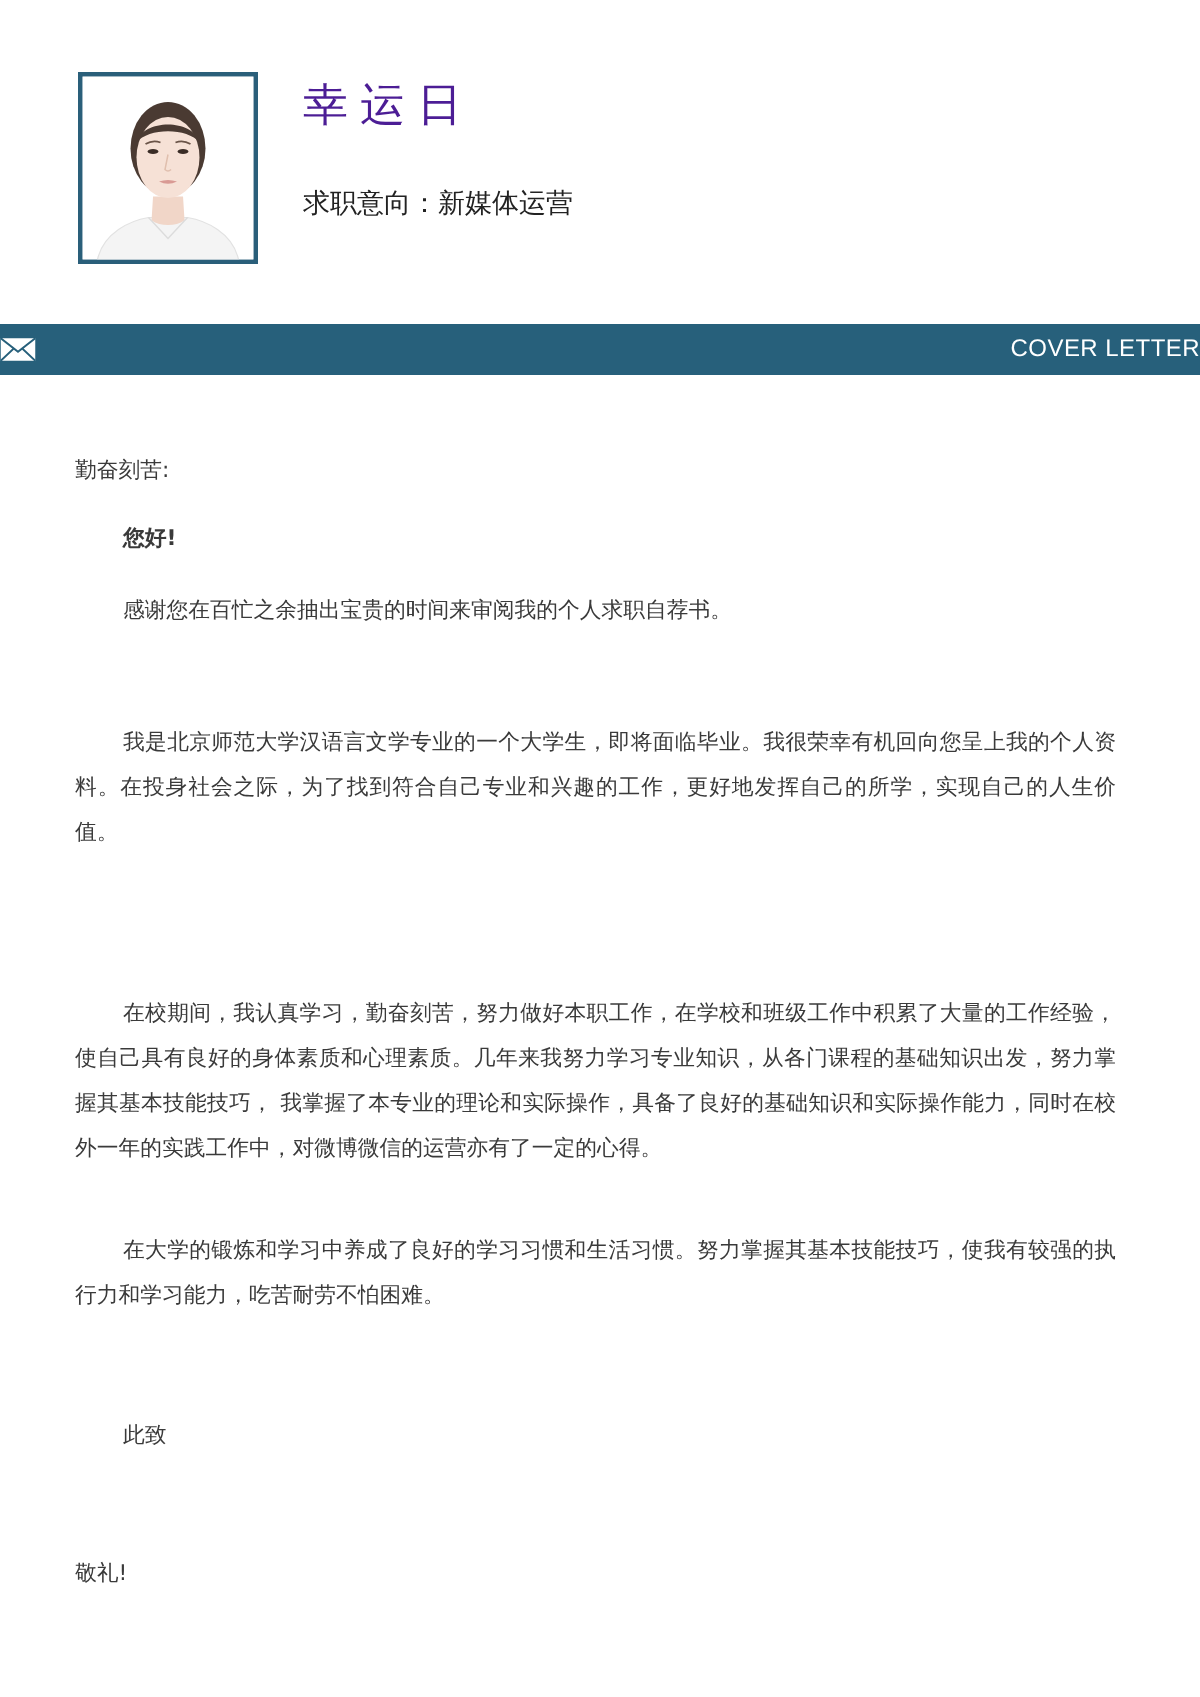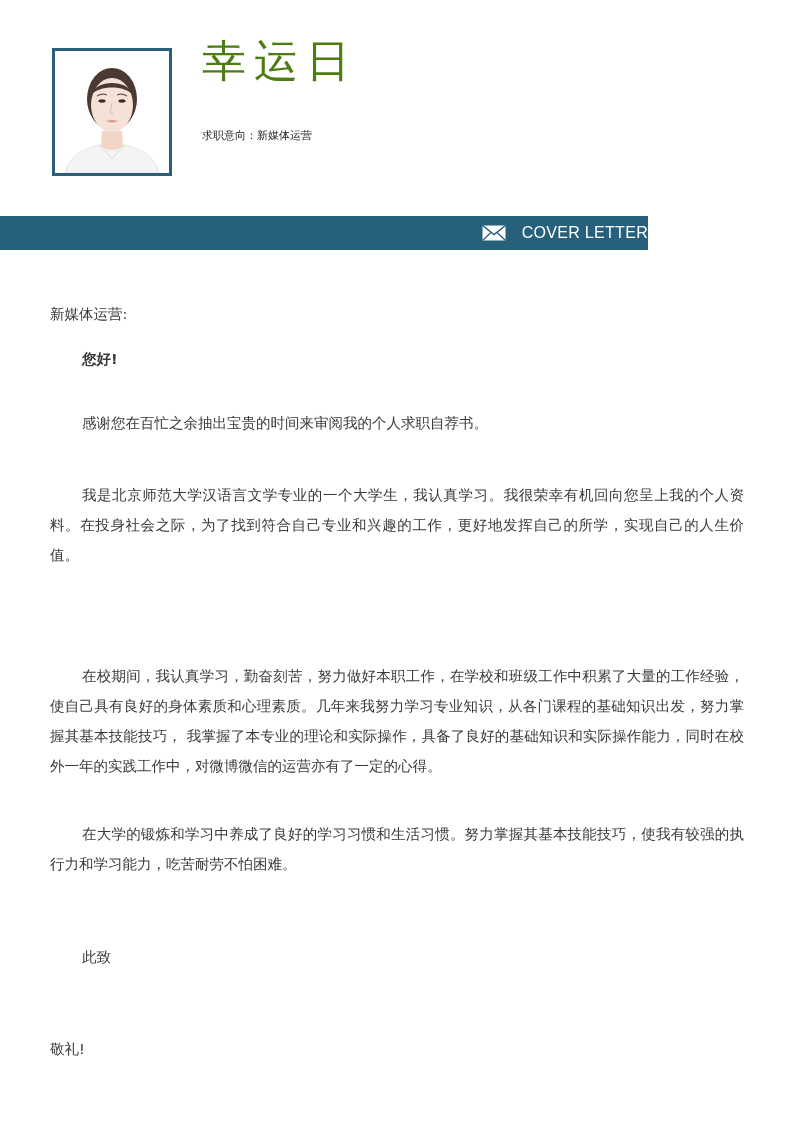--- a/index.html
+++ b/index.html
@@ -10,32 +10,32 @@
   }
   .photo-frame {
     position: absolute; left: 52px; top: 48px;
     width: 114px; height: 122px;
     border: 3px solid #2a5f7a;
     background: #ffffff;
     overflow: hidden;
   }
   .photo-frame svg { display: block; width: 114px; height: 122px; }
   .name {
-    position: absolute; left: 202px; top: 36px;
-    font-size: 44px; letter-spacing: 8px; color: #4d7c0f;
+    position: absolute; left: 202px; top: 46px;
+    font-size: 30px; letter-spacing: 8px; color: #4c1d95;
     font-weight: normal; margin: 0; line-height: 50px;
   }
   .intent {
     position: absolute; left: 202px; top: 126px;
-    font-size: 11px; color: #222222; line-height: 20px;
+    font-size: 18px; color: #222222; line-height: 20px;
   }
   .banner {
-    position: absolute; left: 0; top: 216px; width: 648px; height: 34px;
+    position: absolute; left: 0; top: 216px; width: 800px; height: 34px;
     background: #27607b;
-    display: flex; align-items: center; justify-content: flex-end;
+    display: flex; align-items: center; justify-content: space-between;
     color: #ffffff;
   }
   .banner .env { width: 24px; height: 16px; margin-right: 16px; display: block; }
   .banner .banner-title {
     font-family: "Liberation Sans", sans-serif;
     font-size: 16px; letter-spacing: 0.3px;
   }
   .p {
     position: absolute; left: 50px; width: 694px;
     font-size: 14.5px; line-height: 30px; color: #3a3a3a;
@@ -79,22 +79,22 @@
 
 <div class="banner">
   <svg class="env" viewBox="0 0 24 16">
     <rect x="0.5" y="0.5" width="23" height="15" fill="#ffffff"></rect>
     <path d="M0.5 0.5 L12 9.5 L23.5 0.5" stroke="#27607b" stroke-width="1.4" fill="none"></path>
     <path d="M0.5 15.5 L9 7.5 M23.5 15.5 L15 7.5" stroke="#27607b" stroke-width="1.2" fill="none"></path>
   </svg>
   <span class="banner-title">COVER LETTER</span>
 </div>
 
-<p class="p" style="top:299px;">新媒体运营:</p>
+<p class="p" style="top:299px;">勤奋刻苦:</p>
 <p class="p lead" style="top:344px; width:662px;font-weight:bold;">您好!</p>
-<p class="p lead" style="top:392px; width:662px;margin-top:16px;">感谢您在百忙之余抽出宝贵的时间来审阅我的个人求职自荐书。</p>
+<p class="p lead" style="top:392px; width:662px;">感谢您在百忙之余抽出宝贵的时间来审阅我的个人求职自荐书。</p>
 
-<p class="p indent" style="top:480px;">我是北京师范大学汉语言文学专业的一个大学生，我认真学习。我很荣幸有机回向您呈上我的个人资料。在投身社会之际，为了找到符合自己专业和兴趣的工作，更好地发挥自己的所学，实现自己的人生价值。</p>
+<p class="p indent" style="top:480px;">我是北京师范大学汉语言文学专业的一个大学生，即将面临毕业。我很荣幸有机回向您呈上我的个人资料。在投身社会之际，为了找到符合自己专业和兴趣的工作，更好地发挥自己的所学，实现自己的人生价值。</p>
 <p class="p indent" style="top:661px;">在校期间，我认真学习，勤奋刻苦，努力做好本职工作，在学校和班级工作中积累了大量的工作经验，使自己具有良好的身体素质和心理素质。几年来我努力学习专业知识，从各门课程的基础知识出发，努力掌握其基本技能技巧， 我掌握了本专业的理论和实际操作，具备了良好的基础知识和实际操作能力，同时在校外一年的实践工作中，对微博微信的运营亦有了一定的心得。</p>
 <p class="p indent" style="top:819px;">在大学的锻炼和学习中养成了良好的学习习惯和生活习惯。努力掌握其基本技能技巧，使我有较强的执行力和学习能力，吃苦耐劳不怕困难。</p>
 
 <p class="p lead" style="top:942px; width:662px;font-family:Liberation Serif, serif;">此致</p>
 <p class="p" style="top:1034px;">敬礼!</p>
 
 </body></html>

